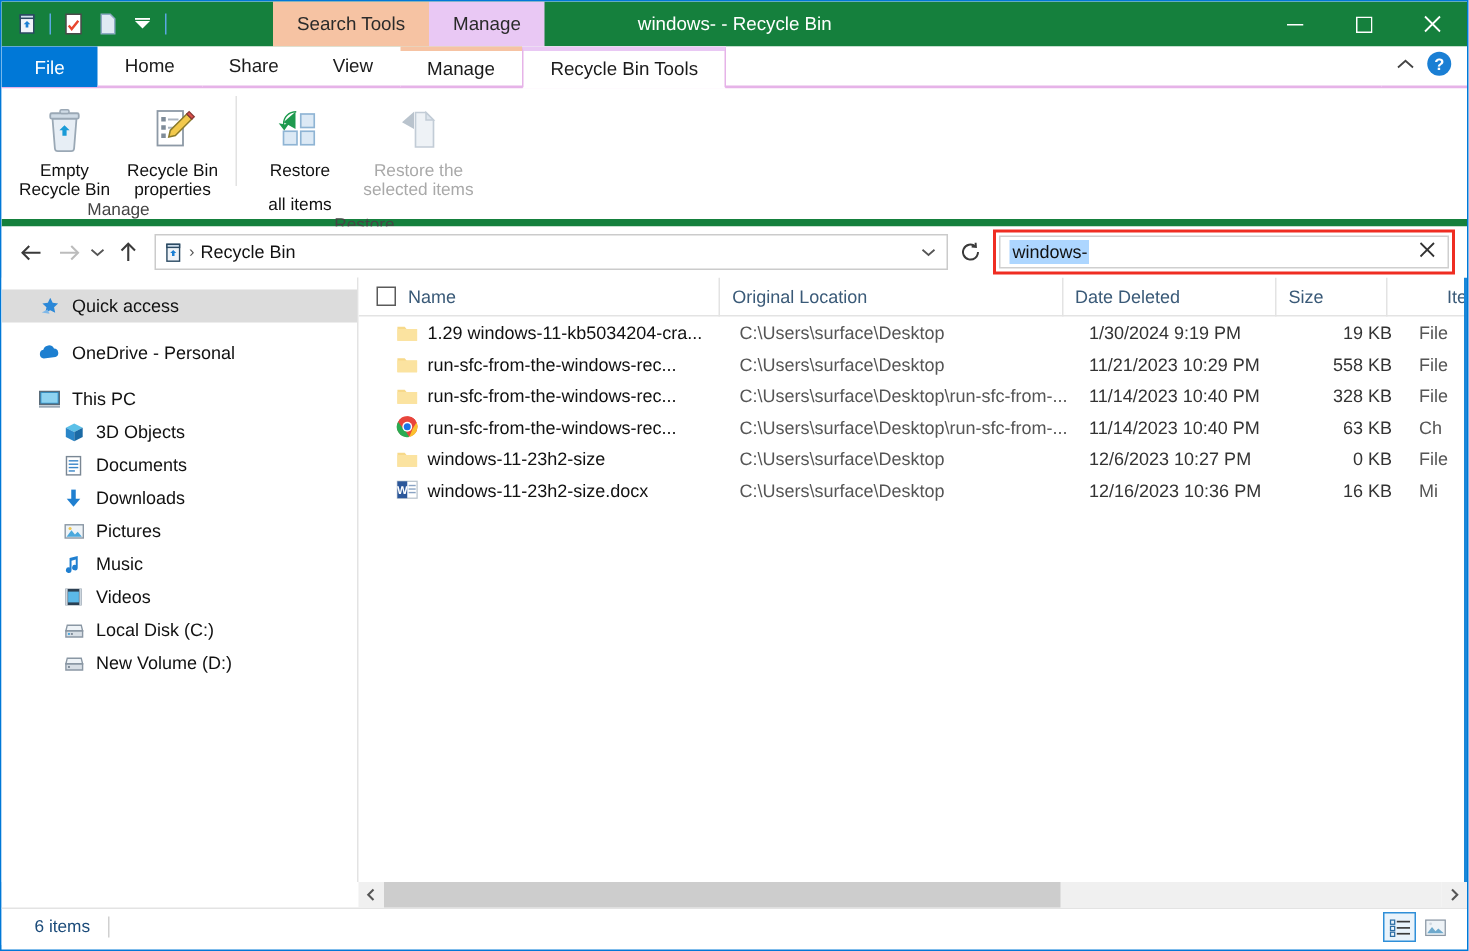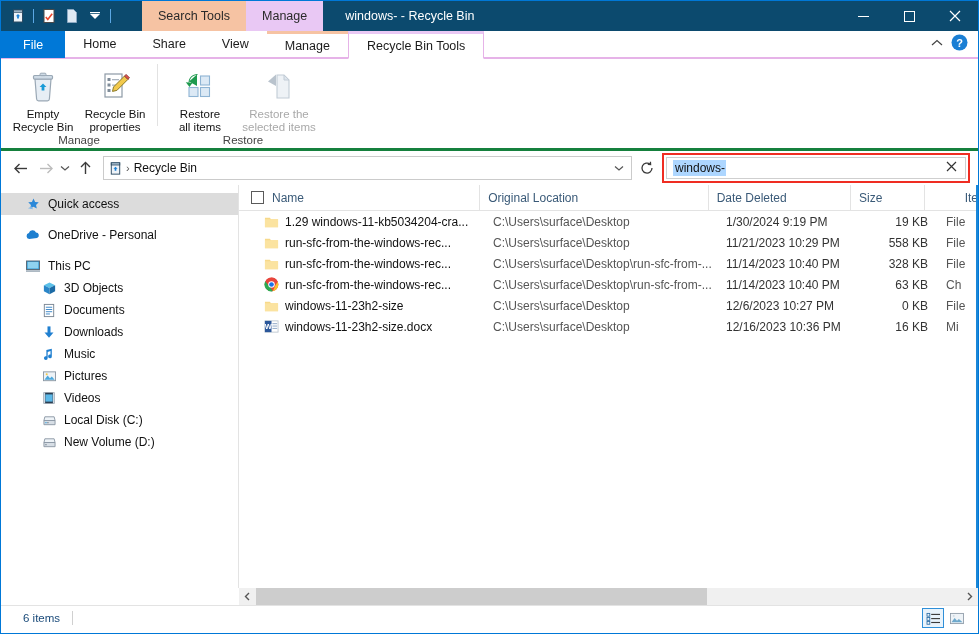--- a/index.html
+++ b/index.html
@@ -10,21 +10,21 @@
     font-size:12px;
     color:#000;
     background:#fff;
     overflow:hidden;
     -webkit-font-smoothing:antialiased;
   }
   .window { position:relative; width:979px; height:634px; background:#fff;
             border:1px solid #0078d7; overflow:hidden; }
 
   
-  .titlebar { position:relative; height:30px; background:#0c4a6e; display:flex; align-items:center; }
+  .titlebar { position:relative; height:30px; background:#15803d; display:flex; align-items:center;gap:40px; }
   .qat { display:flex; align-items:center; gap:1px; padding-left:6px; height:30px; }
   .qat-btn { width:22px; height:22px; display:flex; align-items:center; justify-content:center; }
   .qat-sep { width:1px; height:14px; background:#5ba7e4; margin:0 3px; }
   .ctx-tabs { display:flex; align-items:flex-start; height:30px; margin-left:28px; }
   .ctx-tab { height:30px; padding:0 16px; display:flex; align-items:center;
              font-size:12.5px; color:#2a2a2a; white-space:nowrap; }
   .ctx-search { background:#f6c3a3; }
   .ctx-manage { background:#e9c8f4; }
   .title-text { margin-left:22px; color:#fff; font-size:12.5px; white-space:nowrap; }
   .wincontrols { position:absolute; right:0; top:0; height:30px; display:flex; }
@@ -39,21 +39,21 @@
   .tab-file { background:#0078d7; color:#fff; padding:0 22px; }
   .tab-plain { border-bottom:1px solid #e6b3e8; }
   .tab-search { border-bottom:1px solid #e6b3e8; border-top:3px solid #f6c3a3; }
   .tab-active { background:#fff; border:1px solid #e6b3e8; border-bottom:1px solid #fff;
                 border-top:3px solid #e9c8f4; margin-bottom:-1px; z-index:3; }
   .tabstrip-filler { flex:1; border-bottom:1px solid #e6b3e8; }
   .tabstrip-right { display:flex; align-items:center; gap:8px; padding:0 10px;
                     border-bottom:1px solid #e6b3e8; }
 
   
-  .ribbon { position:relative; height:92px; background:#fff; border-bottom:3px solid #15803d;
+  .ribbon { position:relative; height:92px; background:#fff; border-bottom:5px solid #15803d;
             display:flex; align-items:stretch; }
   .group { position:relative; display:flex; flex-direction:column; align-items:center;
            padding:4px 6px 0 6px; }
   .group-items { flex:1; display:flex; align-items:flex-start; }
   .group-label { font-size:11.5px; color:#444; padding-bottom:4px; text-align:center; }
   .group-div { width:1px; background:#e2e2e2; margin:5px 0 22px 0; }
   .bigbtn { width:72px; display:flex; flex-direction:column; align-items:center;
             padding-top:6px; text-align:center; }
   .bigbtn .glyph { height:36px; display:flex; align-items:center; justify-content:center; }
   .bigbtn .lbl { font-size:11.5px; line-height:13px; color:#111; margin-top:3px; }
@@ -258,21 +258,21 @@
           <span class="glyph">
             <svg width="34" height="34" viewBox="0 0 34 34">
               <rect x="17.5" y="6" width="9" height="9" fill="#dce9f5" stroke="#8fb4d4" stroke-width="1.1"></rect>
               <rect x="17.5" y="17.5" width="9" height="9" fill="#dce9f5" stroke="#8fb4d4" stroke-width="1.1"></rect>
               <rect x="6" y="17.5" width="9" height="9" fill="#dce9f5" stroke="#8fb4d4" stroke-width="1.1"></rect>
               <path d="M14.5 5 C9 5 6.5 9 6.5 13 L10 12 L6.5 17 L2.8 12.2 L5.6 12.6 C5.6 7.6 9.4 4 14.5 4 Z" fill="#1e9a4e"></path>
               <path d="M14 4.5 L6 11.5 L14 16 Z" fill="#1e9a4e"></path>
             </svg>
           </span>
           <span class="lbl">Restore</span>
-          <span class="lbl" style="margin-top:0">all items</span>
+          <span class="lbl" style="margin-top:10px">all items</span>
         </div>
         <div class="bigbtn disabled" style="width:86px">
           <span class="glyph">
             <svg width="34" height="34" viewBox="0 0 34 34">
               <path d="M15 5 h7 l5 5 v18 h-12 z" fill="#eef2f6" stroke="#c2ccd6" stroke-width="1.1"></path>
               <path d="M22 5 v5 h5 z" fill="#dde5ed" stroke="#c2ccd6" stroke-width="1"></path>
               <path d="M14 4.5 L6 11.5 L14 16 Z" fill="#b9c3cd"></path>
             </svg>
           </span>
           <span class="lbl">Restore the</span>
@@ -412,36 +412,36 @@
           <svg width="14" height="15" viewBox="0 0 14 16">
             <rect x="5.4" y="1.5" width="3.2" height="7" fill="#1f7fd0"></rect>
             <path d="M2.2 8 L7 13.6 L11.8 8 Z" fill="#1f7fd0"></path>
           </svg>
         </span>
         <span>Downloads</span>
       </div>
 
       <div class="nav-item child">
         <span class="nav-ico">
-          <svg width="14" height="15" viewBox="0 0 14 16">
-            <path d="M10 1.8 v8.2 a2 2 0 1 1 -1.4 -1.9 V4.2 L5.6 5.2 v6.6 a2 2 0 1 1 -1.4 -1.9 V3.2 Z" fill="#1f7fd0"></path>
-          </svg>
-        </span>
-        <span>Music</span>
-      </div>
-
-      <div class="nav-item child">
-        <span class="nav-ico">
           <svg width="15" height="13" viewBox="0 0 16 14">
             <rect x="1.5" y="2" width="13" height="9.5" fill="#eef3f7" stroke="#8a97a4" stroke-width="1"></rect>
             <path d="M2.5 10.5 L6 6 L8.5 9 L10.5 7 L13.5 10.5 Z" fill="#4aa8dd"></path>
             <circle cx="5" cy="4.6" r="1.1" fill="#f0c64a"></circle>
           </svg>
         </span>
         <span>Pictures</span>
+      </div>
+
+      <div class="nav-item child">
+        <span class="nav-ico">
+          <svg width="14" height="15" viewBox="0 0 14 16">
+            <path d="M10 1.8 v8.2 a2 2 0 1 1 -1.4 -1.9 V4.2 L5.6 5.2 v6.6 a2 2 0 1 1 -1.4 -1.9 V3.2 Z" fill="#1f7fd0"></path>
+          </svg>
+        </span>
+        <span>Music</span>
       </div>
 
       <div class="nav-item child">
         <span class="nav-ico">
           <svg width="14" height="14" viewBox="0 0 14 14">
             <rect x="1.5" y="1.5" width="11" height="11" fill="#2b3f52"></rect>
             <rect x="3.4" y="3.4" width="7.2" height="7.2" fill="#5bb8e8"></rect>
             <rect x="1.5" y="1.5" width="1.6" height="11" fill="#cfd8e0"></rect>
             <rect x="10.9" y="1.5" width="1.6" height="11" fill="#cfd8e0"></rect>
           </svg>

